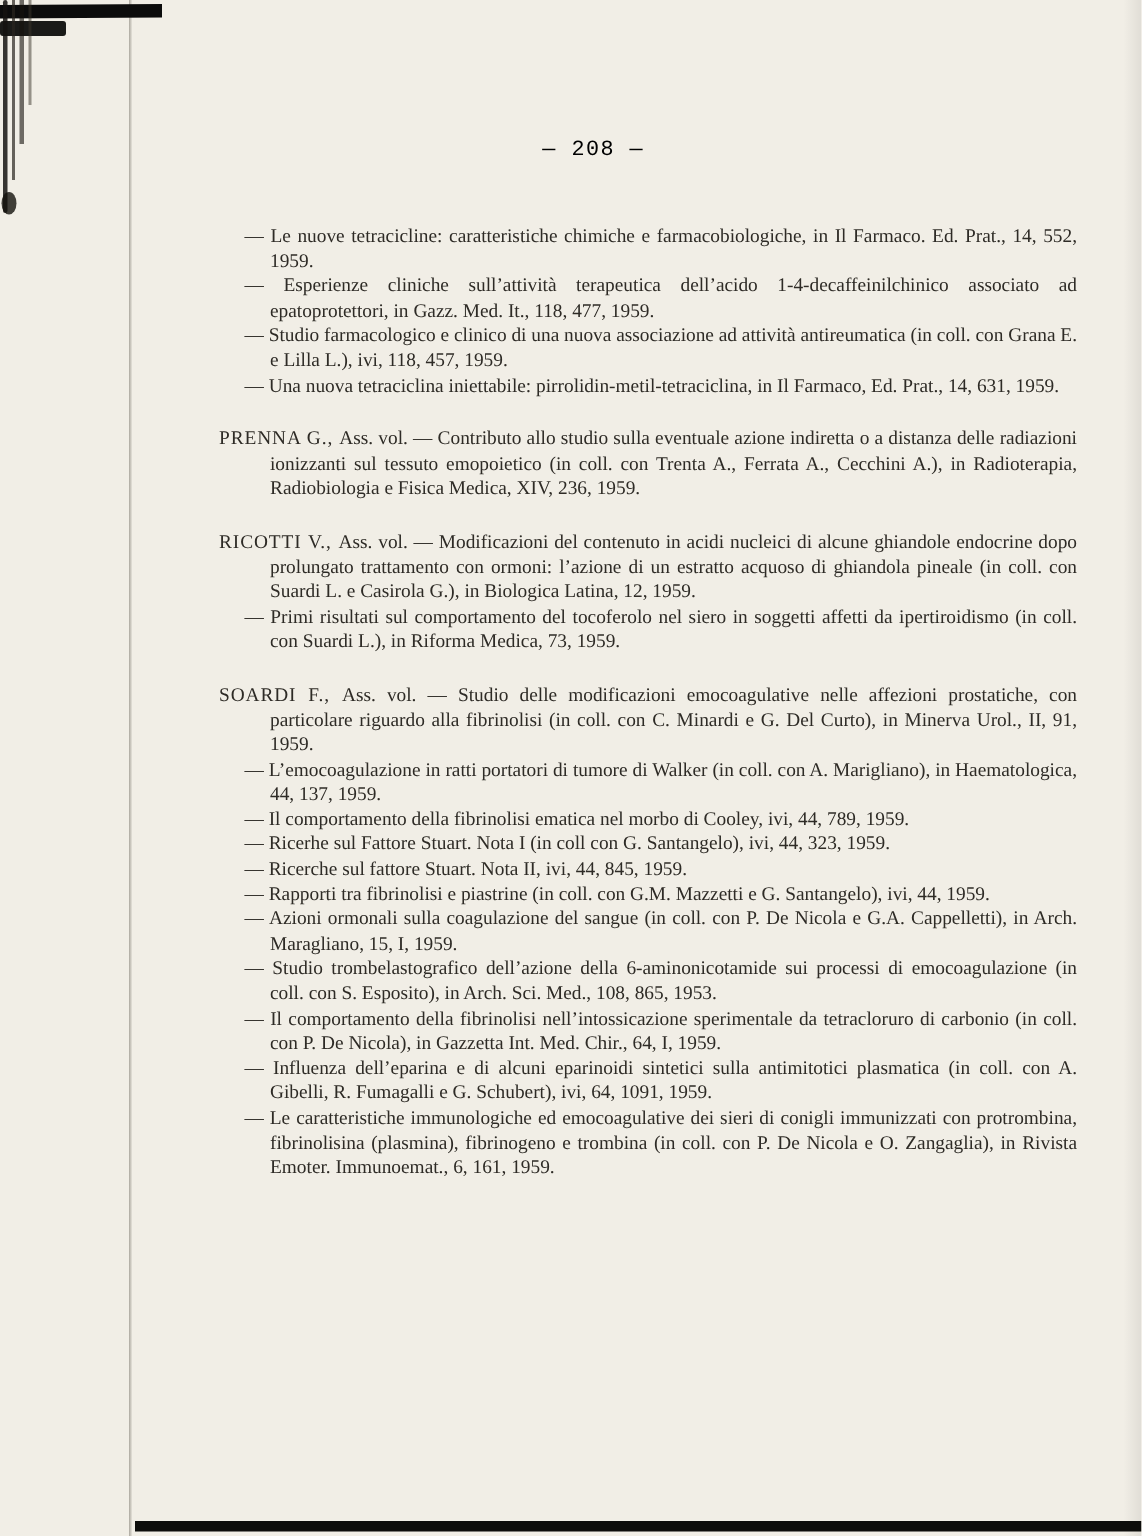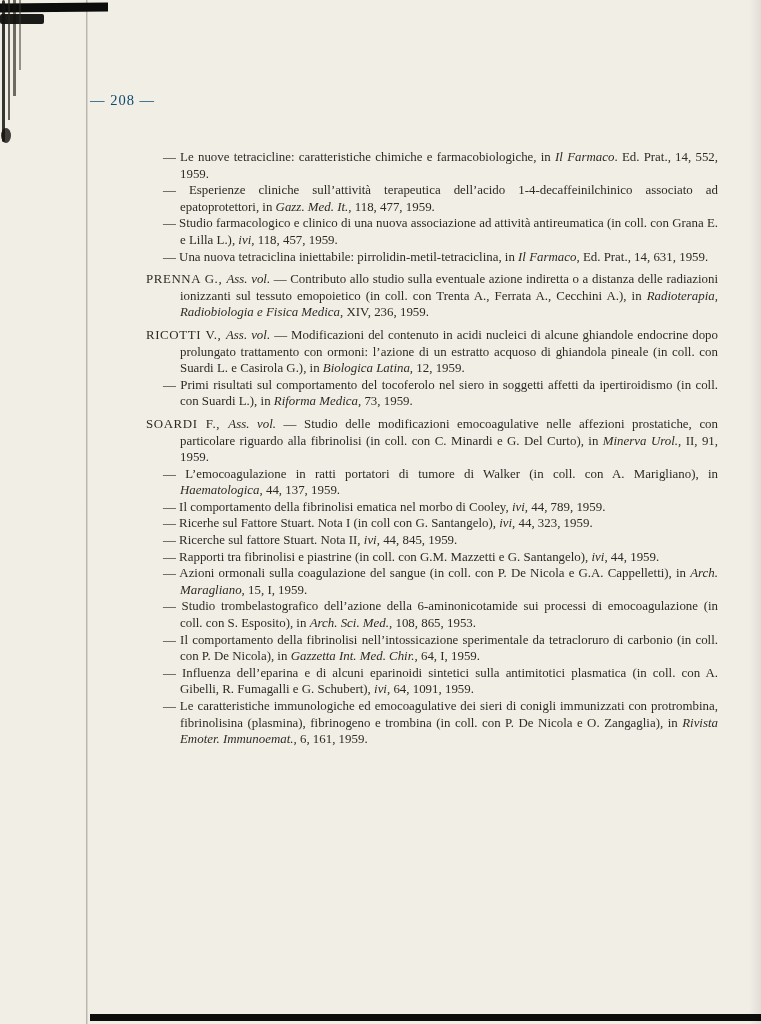--- a/index.html
+++ b/index.html
@@ -29,32 +29,32 @@
   .a-s1 { position:absolute; left:2px;  top:0; width:3px; height:142px; background:#151310; opacity:.85; border-radius:2px; }
   .a-s2 { position:absolute; left:8px;  top:0; width:2px; height:120px; background:#2a251f; opacity:.7; }
   .a-s3 { position:absolute; left:13px; top:0; width:3px; height:96px;  background:#15120e; opacity:.6; }
   .a-s4 { position:absolute; left:19px; top:0; width:2px; height:70px;  background:#3a332a; opacity:.5; }
   .a-dot { position:absolute; left:1px; top:128px; width:10px; height:15px; background:#14110d; border-radius:50%; opacity:.8; }
   
   .a-bottom { position:absolute; left:90px; right:0; bottom:3px; height:7px; background:#0d0d0b; }
 
   .page-number {
     position:absolute; top:92px; left:90px; right:60px;
-    font-size:14.5px; letter-spacing:1px; color:#0c4a6e;
+    text-align:center; font-size:14.5px; letter-spacing:1px; color:#000000;font-family:Liberation Mono, monospace;
   }
 
   .content {
     position:absolute; left:146px; top:149px; width:572px;
     font-size:12.9px; line-height:16.6px; text-align:justify;
     color:#2e2b26;
   }
-  .section + .section { margin-top:6px; }
+  .section + .section { margin-top:19px; }
   .entry { padding-left:34px; text-indent:-34px; }
   .entry.dash { text-indent:-17px; }
-  .it { font-style:italic; }
+  .it { }
   .author { letter-spacing:.6px; }
 </style>
 </head>
 <body>
 
 <div class="page">
   <div class="gutter"></div>
   <div class="page-edge"></div>
   <div class="right-shade"></div>
 

